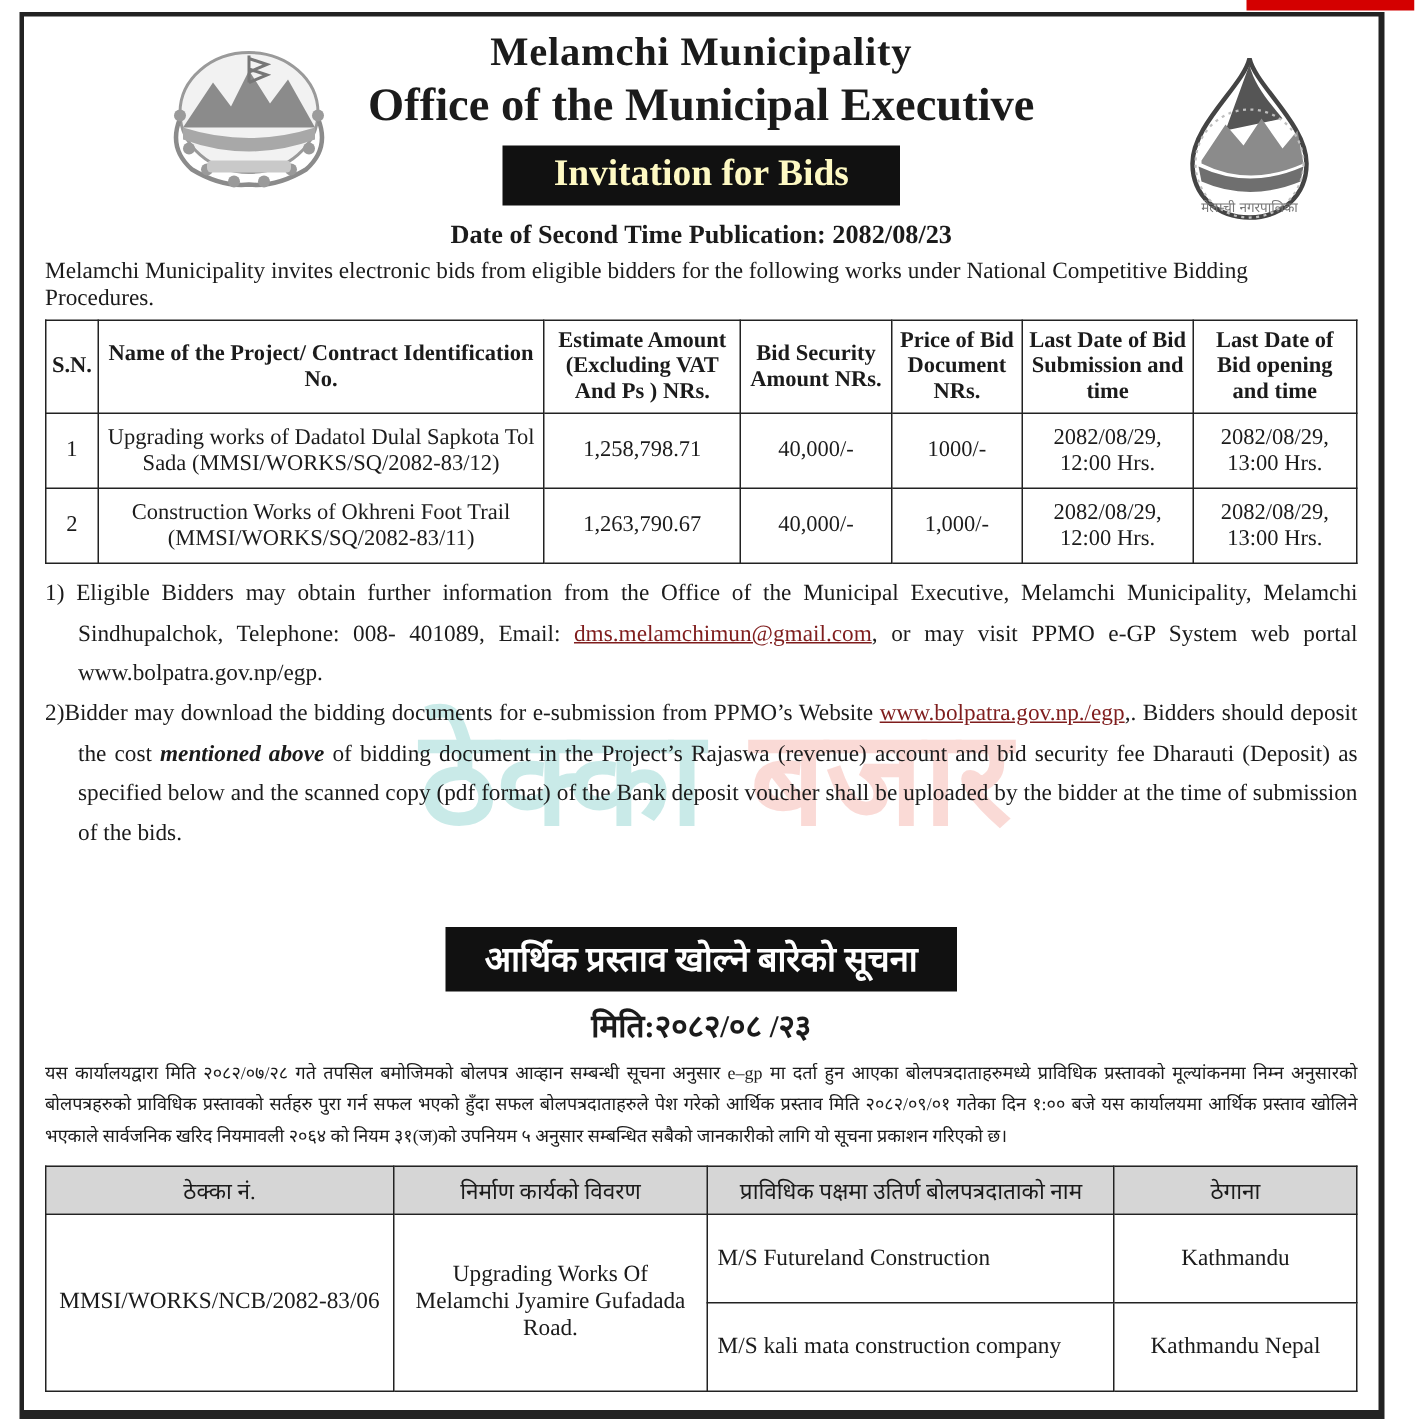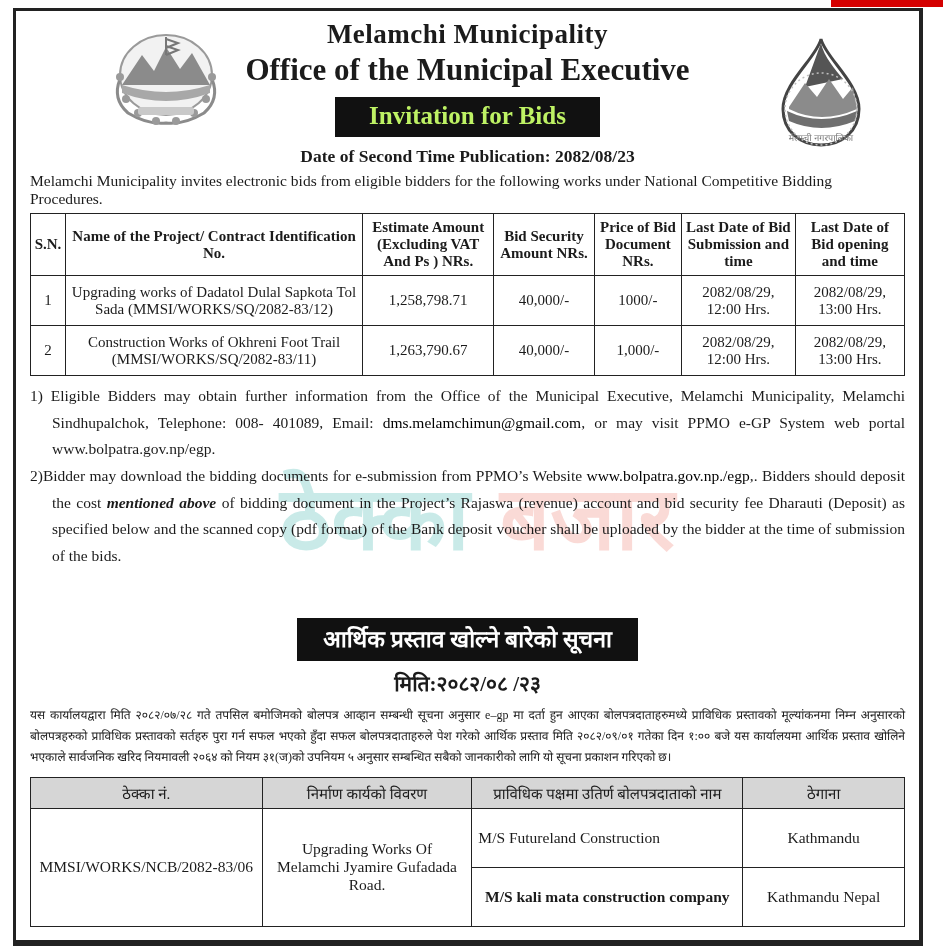--- a/index.html
+++ b/index.html
@@ -40,48 +40,48 @@
     white-space: nowrap;
     pointer-events: none;
   }
   .watermark .wm-left { color: #4fbdb6; }
   .watermark .wm-right { color: #f0867a; }
   .content { position: relative; z-index: 2; }
 
   
   .header { position: relative; text-align: center; padding-top: 4px; }
   .logo-left { position: absolute; left: 78px; top: 14px; width: 116px; height: 100px; }
-  .logo-right { position: absolute; right: 38px; top: 22px; width: 92px; height: 112px; }
+  .logo-right { position: absolute; right: 26px; top: 22px; width: 92px; height: 112px; }
   .org-name { font-size: 27px; font-weight: bold; letter-spacing: 0.5px; }
   .office-name { font-size: 31px; font-weight: bold; margin-top: 2px; }
   .addr-line { font-size: 18px; font-weight: bold; margin-top: 4px; }
   .banner-box {
     display: inline-block;
     background: #111;
-    color: #bef264;
+    color: #fef9c3;
     font-size: 25px;
     font-weight: bold;
     padding: 5px 34px 7px 34px;
     margin-top: 9px;
   }
   .pub-date { font-size: 17.5px; font-weight: bold; margin-top: 9px; }
   .intro { font-size: 15.5px; text-align: left; margin-top: 5px; }
 
   
   table { border-collapse: collapse; width: 100%; }
   th, td { border: 1.5px solid #222; text-align: center; vertical-align: middle; }
   .bids-table { margin-top: 5px; }
   .bids-table th { font-size: 15px; font-weight: bold; padding: 5px 3px; height: 62px; background: #fff; }
   .bids-table td { font-size: 15px; padding: 4px 4px; height: 50px; }
 
   .np { font-family: "Liberation Serif", "DejaVu Sans", sans-serif; margin-top: 36px; }
 
   .notes { margin-top: 7px; font-size: 15.5px; line-height: 1.72; text-align: justify; }
   .note { padding-left: 22px; text-indent: -22px; }
-  .doc-link { color: #000000; cursor: pointer; }
+  .doc-link { text-decoration: underline; color: #7f1d1d; cursor: pointer; }
   .bold-italic { font-weight: bold; font-style: italic; }
 
   .section-banner-wrap { text-align: center; margin-top: 12px; }
   .section-banner {
     display: inline-block;
     background: #111;
     color: #fff;
     font-weight: bold;
     font-size: 23px;
     padding: 4px 26px 7px 26px;
@@ -238,21 +238,21 @@
       </tr>
     </thead>
     <tbody>
       <tr>
         <td rowspan="2">MMSI/WORKS/NCB/2082-83/06</td>
         <td rowspan="2">Upgrading Works Of Melamchi Jyamire Gufadada Road.</td>
         <td style="text-align:left;">M/S Futureland Construction</td>
         <td>Kathmandu</td>
       </tr>
       <tr>
-        <td style="text-align:center;font-weight:bold;">M/S kali mata construction company</td>
+        <td style="text-align:left;">M/S kali mata construction company</td>
         <td>Kathmandu Nepal</td>
       </tr>
     </tbody>
   </table>
 
   <div class="section-banner-wrap">
     <span class="section-banner np">बोलपत्र स्वीकृतिको आशयपत्र जारी गरिएको बारे सूचना</span>
   </div>
 
 </div>

